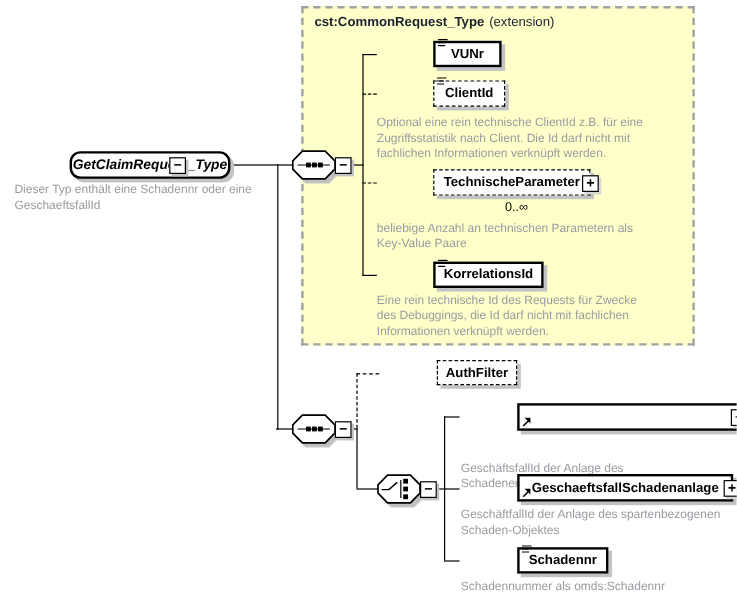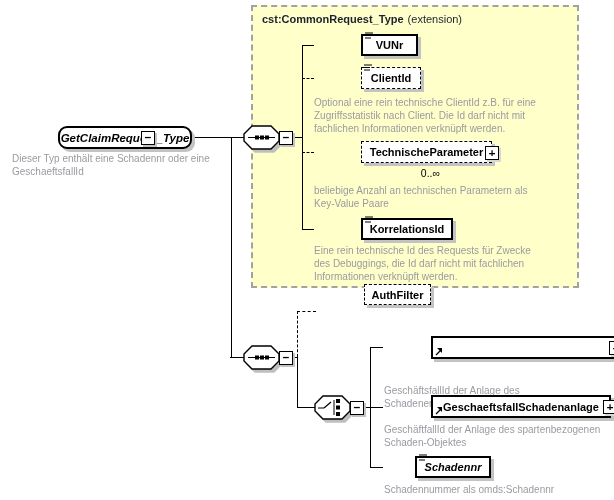--- a/index.html
+++ b/index.html
@@ -131,21 +131,21 @@
 
   <svg class="comp" style="left:243px;top:345px;" width="38" height="25">
     <polygon points="9,1 28,1 36,9 36,16 28,24 9,24 1,16 1,9" fill="#fff" stroke="#000" stroke-width="1.4"></polygon>
     <line x1="5" y1="12.5" x2="32" y2="12.5" stroke="#000" stroke-width="1"></line>
     <rect x="12" y="10.5" width="4" height="4" fill="#000"></rect>
     <rect x="17" y="10.5" width="4" height="4" fill="#000"></rect>
     <rect x="22" y="10.5" width="4" height="4" fill="#000"></rect>
   </svg>
   <div class="pm" style="left:279px;top:351px;">−</div>
 
-  <div class="ebox dashed" style="left:316px;top:284px;width:65px;height:19px;">
+  <div class="ebox dashed" style="left:316px;top:300px;width:65px;height:19px;">
     <span>AuthFilter</span>
   </div>
 
   <svg class="comp" style="left:314px;top:395px;" width="38" height="25">
     <polygon points="9,1 28,1 36,9 36,16 28,24 9,24 1,16 1,9" fill="#fff" stroke="#000" stroke-width="1.4"></polygon>
     <line x1="4" y1="13" x2="10" y2="13" stroke="#000" stroke-width="1"></line>
     <line x1="10" y1="13" x2="17" y2="7" stroke="#000" stroke-width="1.2"></line>
     <line x1="20" y1="5" x2="20" y2="20" stroke="#000" stroke-width="1"></line>
     <rect x="22" y="4" width="4" height="4" fill="#000"></rect>
     <rect x="22" y="10.5" width="4" height="4" fill="#000"></rect>
@@ -165,21 +165,21 @@
   <div class="ebox" style="left:383px;top:395px;width:176px;height:19px;">
     <svg class="refarrow" width="8" height="8">
       <line x1="1" y1="7" x2="6" y2="2" stroke="#000" stroke-width="1.3"></line>
       <polygon points="7,0 7,5 2,0" fill="#000"></polygon>
     </svg>
     <span>GeschaeftsfallSchadenanlage</span>
     <div class="pm inbox" style="left:170px;top:3px;">+</div>
   </div>
   <div class="ann" style="left:384px;top:423px;width:250px;">GeschäftfallId der Anlage des spartenbezogenen Schaden-Objektes</div>
 
-  <div class="ebox" style="left:367px;top:456px;width:72px;height:18px;font-style:italic;">
+  <div class="ebox" style="left:383px;top:456px;width:72px;height:18px;">
     <svg class="doclines" width="9" height="8">
       <line x1="0" y1="1" x2="8" y2="1" stroke="#000" stroke-width="1"></line>
       <line x1="0" y1="3.5" x2="6" y2="3.5" stroke="#000" stroke-width="1"></line>
       <line x1="0" y1="6" x2="6" y2="6" stroke="#000" stroke-width="1"></line>
     </svg>
     <span>Schadennr</span>
   </div>
   <div class="ann" style="left:384px;top:483px;width:240px;">Schadennummer als omds:Schadennr</div>
 
 </div>

